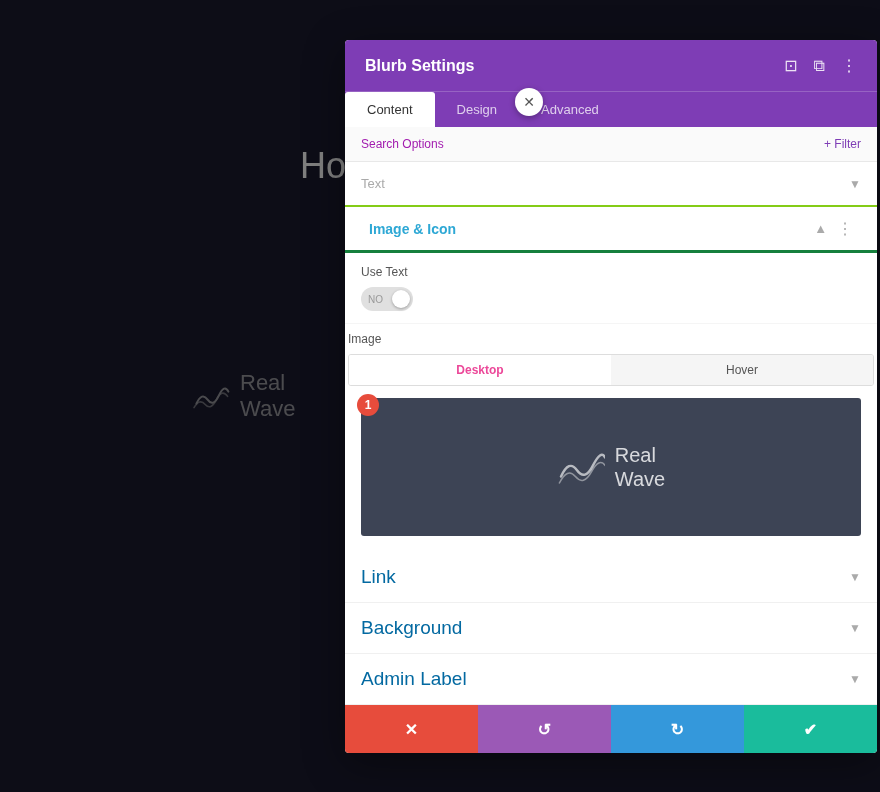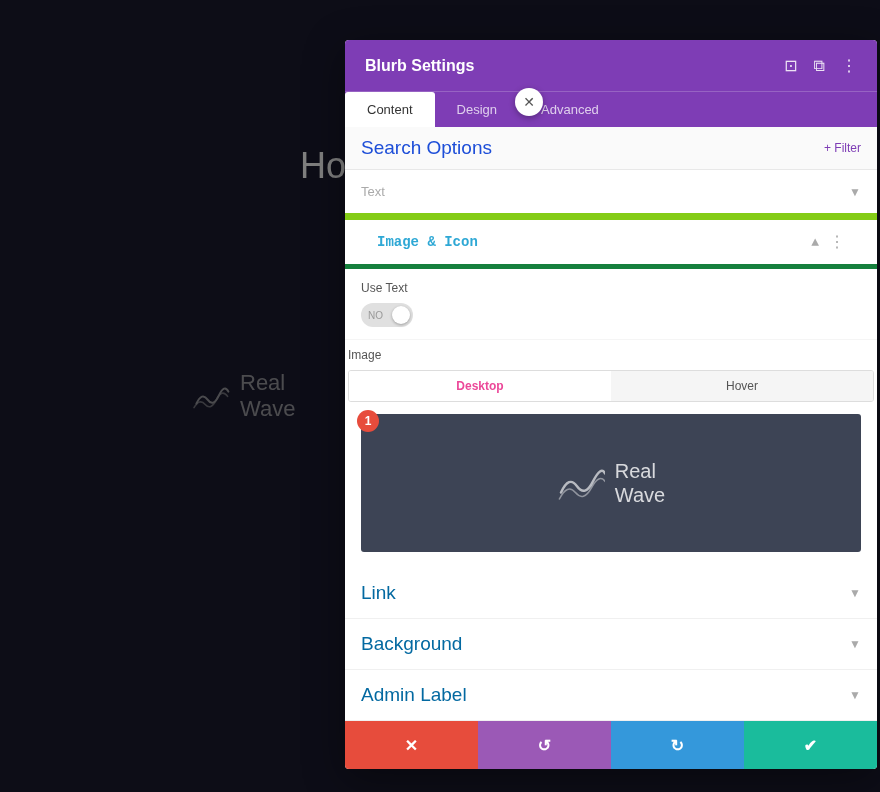--- a/index.html
+++ b/index.html
@@ -137,22 +137,22 @@
     .search-bar {
       display: flex;
       align-items: center;
       justify-content: space-between;
       padding: 10px 16px;
       border-bottom: 1px solid #e8e8e8;
       background: #fafafa;
     }
 
     .search-text {
-      color: #1d4ed8;
-      font-size: 19px;
+      color: #a21caf;
+      font-size: 12px;
     }
 
     .filter-btn {
       color: #7e3db5;
       font-size: 12px;
       cursor: pointer;
       display: flex;
       align-items: center;
       gap: 4px;
     }
@@ -163,42 +163,41 @@
       overflow-y: auto;
       background: #fff;
     }
 
     
     .section-row {
       display: flex;
       align-items: center;
       justify-content: space-between;
       padding: 14px 16px;
-      border-bottom: 7px solid #84cc16;
+      border-bottom: 2px solid #84cc16;
       cursor: pointer;
     }
 
     .section-label {
       color: #aaa;
       font-size: 13px;
     }
 
     .section-arrow {
       color: #aaa;
       font-size: 12px;
     }
 
     
     .section-header {
       display: flex;
       align-items: center;
       justify-content: space-between;
-      padding: 12px 32px;
-      border-bottom: 5px solid #15803d;
-      font-family: Liberation Mono, monospace;
+      padding: 12px 24px;
+      border-bottom: 3px solid #15803d;
     }
 
     .section-title-blue {
       color: #2ea8d5;
       font-size: 14px;
       font-weight: 600;
     }
 
     .section-header-right {
       display: flex;

